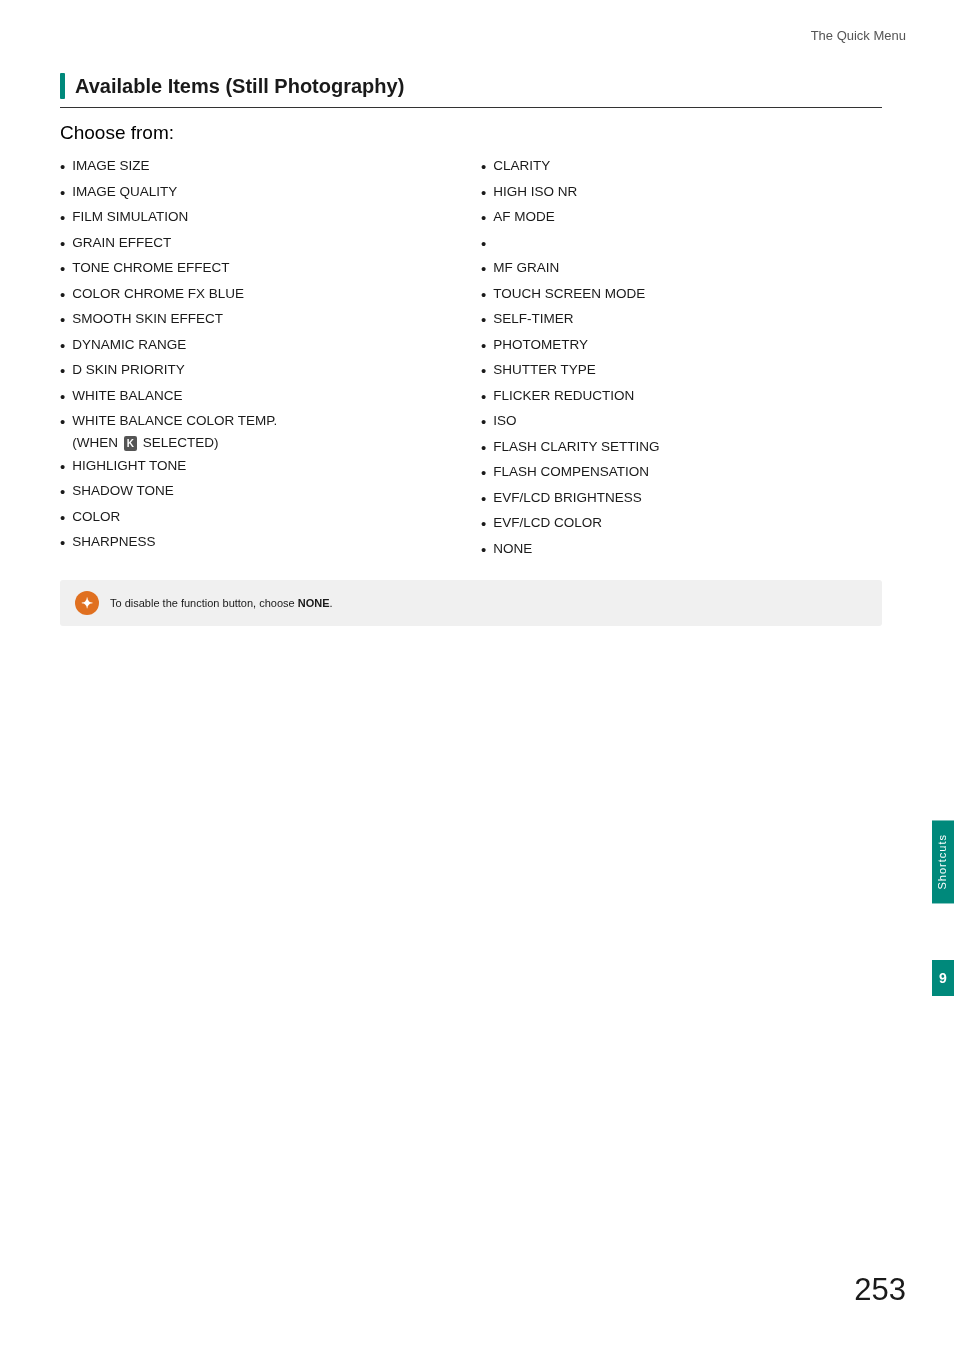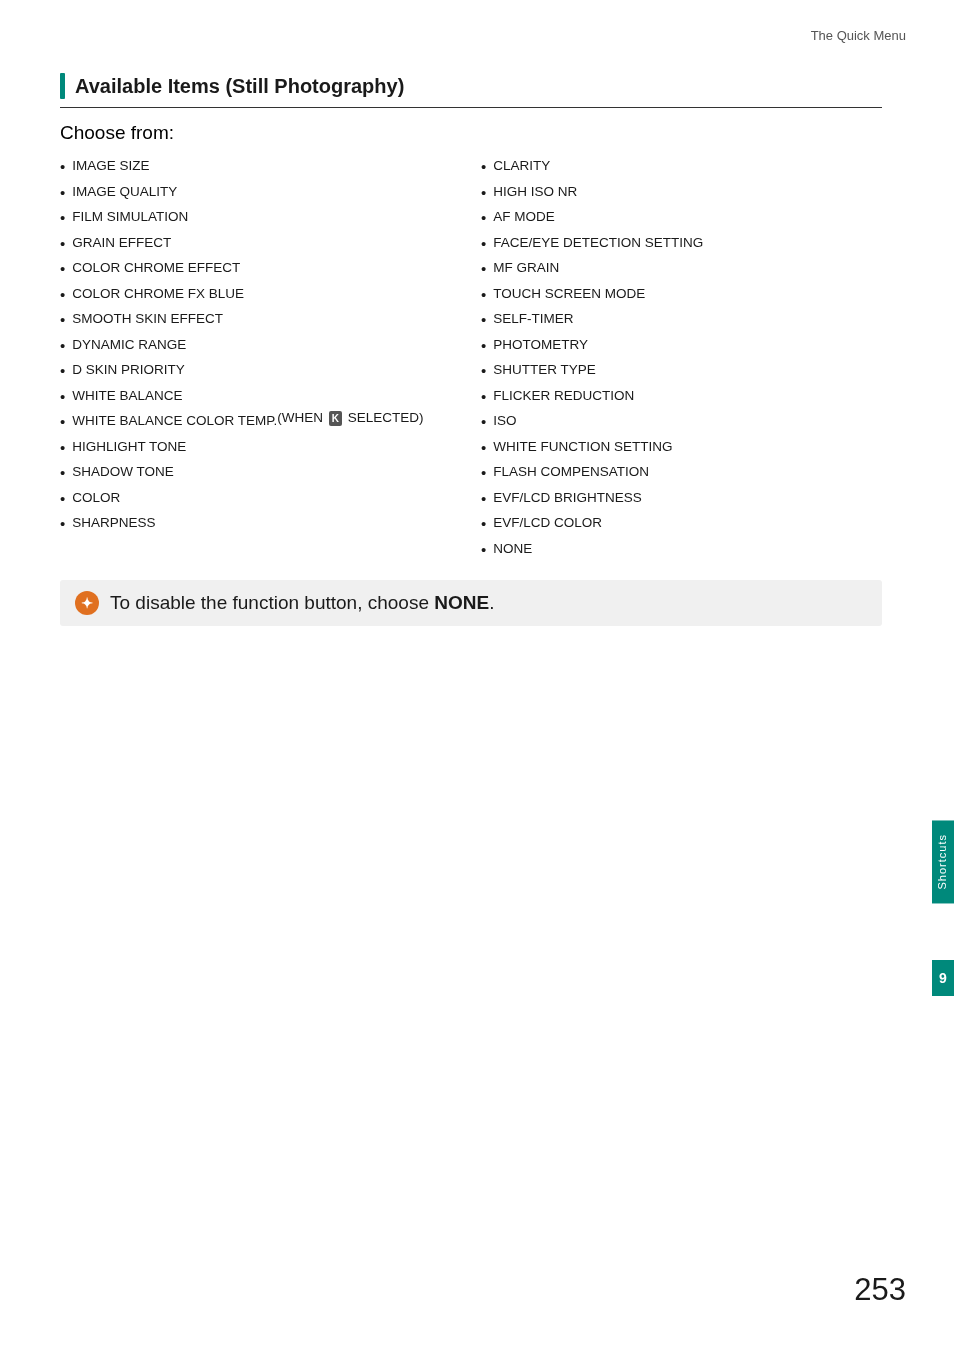--- a/index.html
+++ b/index.html
@@ -100,21 +100,21 @@
     }
 
     .note-icon {
       width: 26px;
       height: 26px;
       margin-right: 10px;
       flex-shrink: 0;
     }
 
     .note-text {
-      font-size: 19px;
+      font-size: 11px;
       color: #1a1a1a;
     }
 
     .note-text strong {
       font-weight: bold;
     }
 
     .page-number {
       position: absolute;
       bottom: 38px;
@@ -169,21 +169,21 @@
     .white-balance-subtext {
       font-size: 13.5px;
       color: #1a1a1a;
       line-height: 1.6;
       padding-left: 0;
       margin-top: -2px;
     }
 
     .wb-group {
       display: flex;
-      flex-direction: row;
+      flex-direction: column;
     }
   </style>
 </head>
 <body>
 
 <div class="page-header">
   <span>The Quick Menu</span>
 </div>
 
 <div class="main-content">
@@ -214,21 +214,21 @@
         <span class="item-text">FILM SIMULATION</span>
       </div>
 
       <div class="list-item">
         <span class="bullet">•</span>
         <span class="item-text">GRAIN EFFECT</span>
       </div>
 
       <div class="list-item">
         <span class="bullet">•</span>
-        <span class="item-text">COLOR CHROME EFFECT</span>
+        <span class="item-text">TONE CHROME EFFECT</span>
       </div>
 
       <div class="list-item">
         <span class="bullet">•</span>
         <span class="item-text">COLOR CHROME FX BLUE</span>
       </div>
 
       <div class="list-item">
         <span class="bullet">•</span>
         <span class="item-text">SMOOTH SKIN EFFECT</span>
@@ -290,21 +290,20 @@
         <span class="item-text">HIGH ISO NR</span>
       </div>
 
       <div class="list-item">
         <span class="bullet">•</span>
         <span class="item-text">AF MODE</span>
       </div>
 
       <div class="list-item">
         <span class="bullet">•</span>
-        <span class="item-text">FACE/EYE DETECTION SETTING</span>
       </div>
 
       <div class="list-item">
         <span class="bullet">•</span>
         <span class="item-text">MF GRAIN</span>
       </div>
 
       <div class="list-item">
         <span class="bullet">•</span>
         <span class="item-text">TOUCH SCREEN MODE</span>
@@ -330,21 +329,21 @@
         <span class="item-text">FLICKER REDUCTION</span>
       </div>
 
       <div class="list-item">
         <span class="bullet">•</span>
         <span class="item-text">ISO</span>
       </div>
 
       <div class="list-item">
         <span class="bullet">•</span>
-        <span class="item-text">WHITE FUNCTION SETTING</span>
+        <span class="item-text">FLASH CLARITY SETTING</span>
       </div>
 
       <div class="list-item">
         <span class="bullet">•</span>
         <span class="item-text">FLASH COMPENSATION</span>
       </div>
 
       <div class="list-item">
         <span class="bullet">•</span>
         <span class="item-text">EVF/LCD BRIGHTNESS</span>

